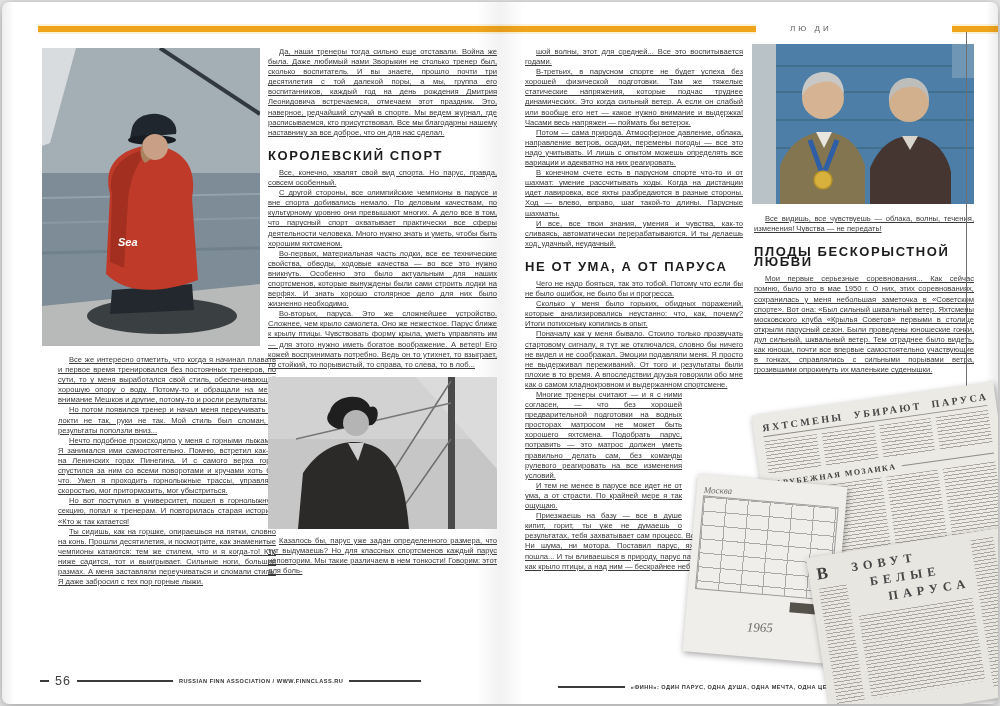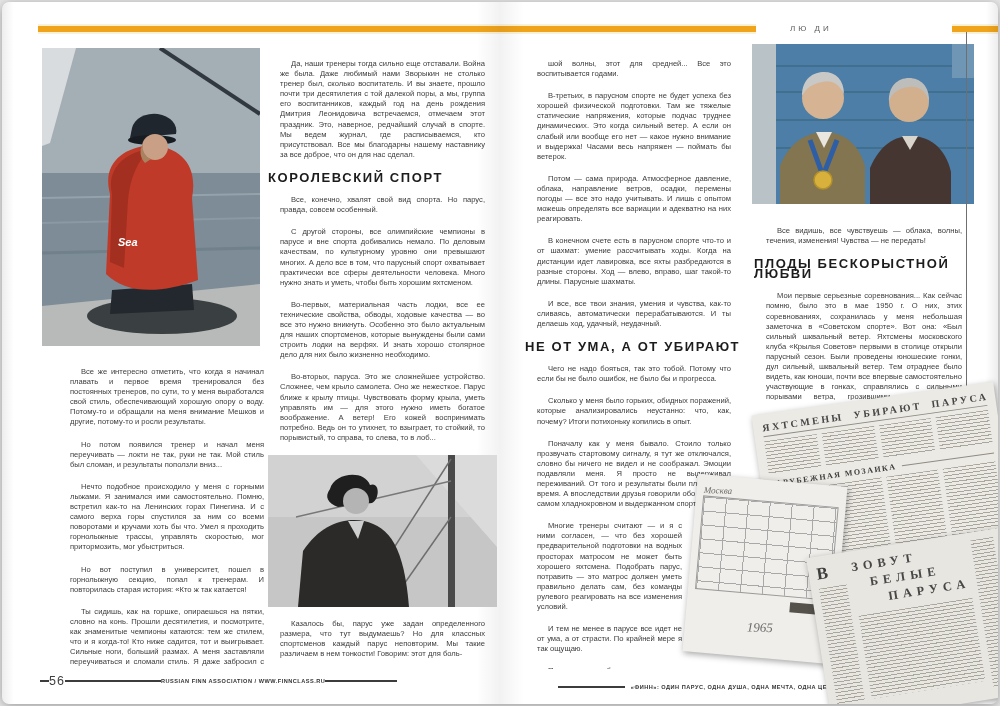--- a/index.html
+++ b/index.html
@@ -8,21 +8,21 @@
     font-family:"Liberation Sans",sans-serif;}
   .edge{position:absolute;top:0;height:702px;pointer-events:none;}
   .gutter{position:absolute;left:474px;top:0;width:48px;height:702px;
     background:linear-gradient(to right,rgba(0,0,0,0) 0%,rgba(0,0,0,.05) 50%,rgba(0,0,0,0) 100%);}
   .bar-halo{position:absolute;background:#faf1d6;}
   .bar{position:absolute;background:#f0a41c;}
   .kicker{position:absolute;font-size:8px;letter-spacing:3px;color:#5d5d5d;}
   .vline{position:absolute;width:1px;background:#6f6f6f;z-index:1;}
   .photo{position:absolute;overflow:hidden;}
   .col{position:absolute;text-align:justify;color:#3b3b3b;font-size:7.6px;line-height:10.1px;overflow:hidden;}
-  .col p{margin:12px;text-indent:11px;}
+  .col p{margin:0;text-indent:11px;text-decoration:underline;}
   .sec-title{font-size:13px;font-weight:bold;letter-spacing:1.6px;color:#1c1c1c;
     margin:13px 0 7px 0;text-align:left;}
   .photo-flow{width:100%;height:152px;overflow:hidden;margin:7px 0 7px 0;}
   .float-spacer{float:right;width:56px;height:138px;margin-left:5px;}
   .footer{position:absolute;display:flex;align-items:center;color:#3a3a3a;}
   .rule{height:1.5px;background:#3c3c3c;}
   .foot-text{font-size:5.6px;font-weight:bold;letter-spacing:.5px;white-space:nowrap;color:#333;}
   .pagenum{font-size:12.5px;color:#3f3f3f;letter-spacing:1px;}
   .clipping{position:absolute;box-shadow:1px 2px 6px rgba(0,0,0,.35);z-index:2;}
   .np{background-image:repeating-linear-gradient(to bottom,#aaa69e 0,#aaa69e 1px,transparent 1px,transparent 3.5px);}
@@ -125,21 +125,21 @@
       <path d="M137,58 C136,42 146,34 157,34 C168,34 178,42 177,58 C174,46 166,42 157,43 C148,44 140,48 137,58 Z" fill="#bdbdbb"></path>
     </svg>
   </div>
 
   <div class="col" style="left:523px;top:45px;width:218px;height:622px;">
     <p>шой волны, этот для средней... Все это воспитывается годами.</p>
     <p>В-третьих, в парусном спорте не будет успеха без хорошей физической подготовки. Там же тяжелые статические напряжения, которые подчас труднее динамических. Это когда сильный ветер. А если он слабый или вообще его нет — какое нужно внимание и выдержка! Часами весь напряжен — поймать бы ветерок.</p>
     <p>Потом — сама природа. Атмосферное давление, облака, направление ветров, осадки, перемены погоды — все это надо учитывать. И лишь с опытом можешь определять все вариации и адекватно на них реагировать.</p>
     <p>В конечном счете есть в парусном спорте что-то и от шахмат: умение рассчитывать ходы. Когда на дистанции идет лавировка, все яхты разбредаются в разные стороны. Ход — влево, вправо, шаг такой-то длины. Парусные шахматы.</p>
     <p>И все, все твои знания, умения и чувства, как-то сливаясь, автоматически перерабатываются. И ты делаешь ход, удачный, неудачный.</p>
-    <h3 class="sec-title">НЕ ОТ УМА, А ОТ УБИРАЮТ</h3>
+    <h3 class="sec-title">НЕ ОТ УМА, А ОТ ПАРУСА</h3>
     <p>Чего не надо бояться, так это тобой. Потому что если бы не было ошибок, не было бы и прогресса.</p>
     <p>Сколько у меня было горьких, обидных поражений, которые анализировались неустанно: что, как, почему? Итоги потихоньку копились в опыт.</p>
     <p>Поначалу как у меня бывало. Стоило только прозвучать стартовому сигналу, я тут же отключался, словно бы ничего не видел и не соображал. Эмоции подавляли меня. Я просто не выдерживал переживаний. От того и результаты были плохие в то время. А впоследствии друзья говорили обо мне как о самом хладнокровном и выдержанном спортсмене.</p>
     <div class="float-spacer"></div>
     <p>Многие тренеры считают — и я с ними согласен, — что без хорошей предварительной подготовки на водных просторах матросом не может быть хорошего яхтсмена. Подобрать парус, потравить — это матрос должен уметь правильно делать сам, без команды рулевого реагировать на все изменения условий.</p>
     <p>И тем не менее в парусе все идет не от ума, а от страсти. По крайней мере я так ощущаю.</p>
     <p>Приезжаешь на базу — все в душе кипит, горит, ты уже не думаешь о результатах, тебя захватывает сам процесс. Вот сел на яхту. Ни шума, ни мотора. Поставил парус, яхта бесшумно пошла... И ты вливаешься в природу, парус парит над тобой, как крыло птицы, а над ним — бескрайнее небо...</p>
   </div>
 
   <div class="col" style="left:752px;top:212px;width:220px;height:186px;">
@@ -185,21 +185,21 @@
     </div>
     <div style="flex:1;">
       <div class="stair">ЗОВУТ</div>
       <div class="stair" style="margin-left:16px;">БЕЛЫЕ</div>
       <div class="stair" style="margin-left:32px;">ПАРУСА</div>
       <div class="np" style="height:84px;margin-top:6px;"></div>
     </div>
     <div class="np" style="width:42px;height:148px;"></div>
   </div>
 
-  <div class="footer" style="left:38px;top:672px;width:420px;">
+  <div class="footer" style="left:38px;top:672px;width:420px;gap:6px;">
     <div class="rule" style="width:9px;"></div>
     <span class="pagenum">56</span>
     <div class="rule" style="width:96px;"></div>
     <span class="foot-text">RUSSIAN FINN ASSOCIATION  /  WWW.FINNCLASS.RU</span>
     <div class="rule" style="width:72px;"></div>
   </div>
 
   <div class="footer" style="left:556px;top:682px;width:316px;gap:6px;">
     <div class="rule" style="flex:1;"></div>
     <span class="foot-text">«ФИНН»: ОДИН ПАРУС, ОДНА ДУША, ОДНА МЕЧТА, ОДНА ЦЕЛЬ...</span>

